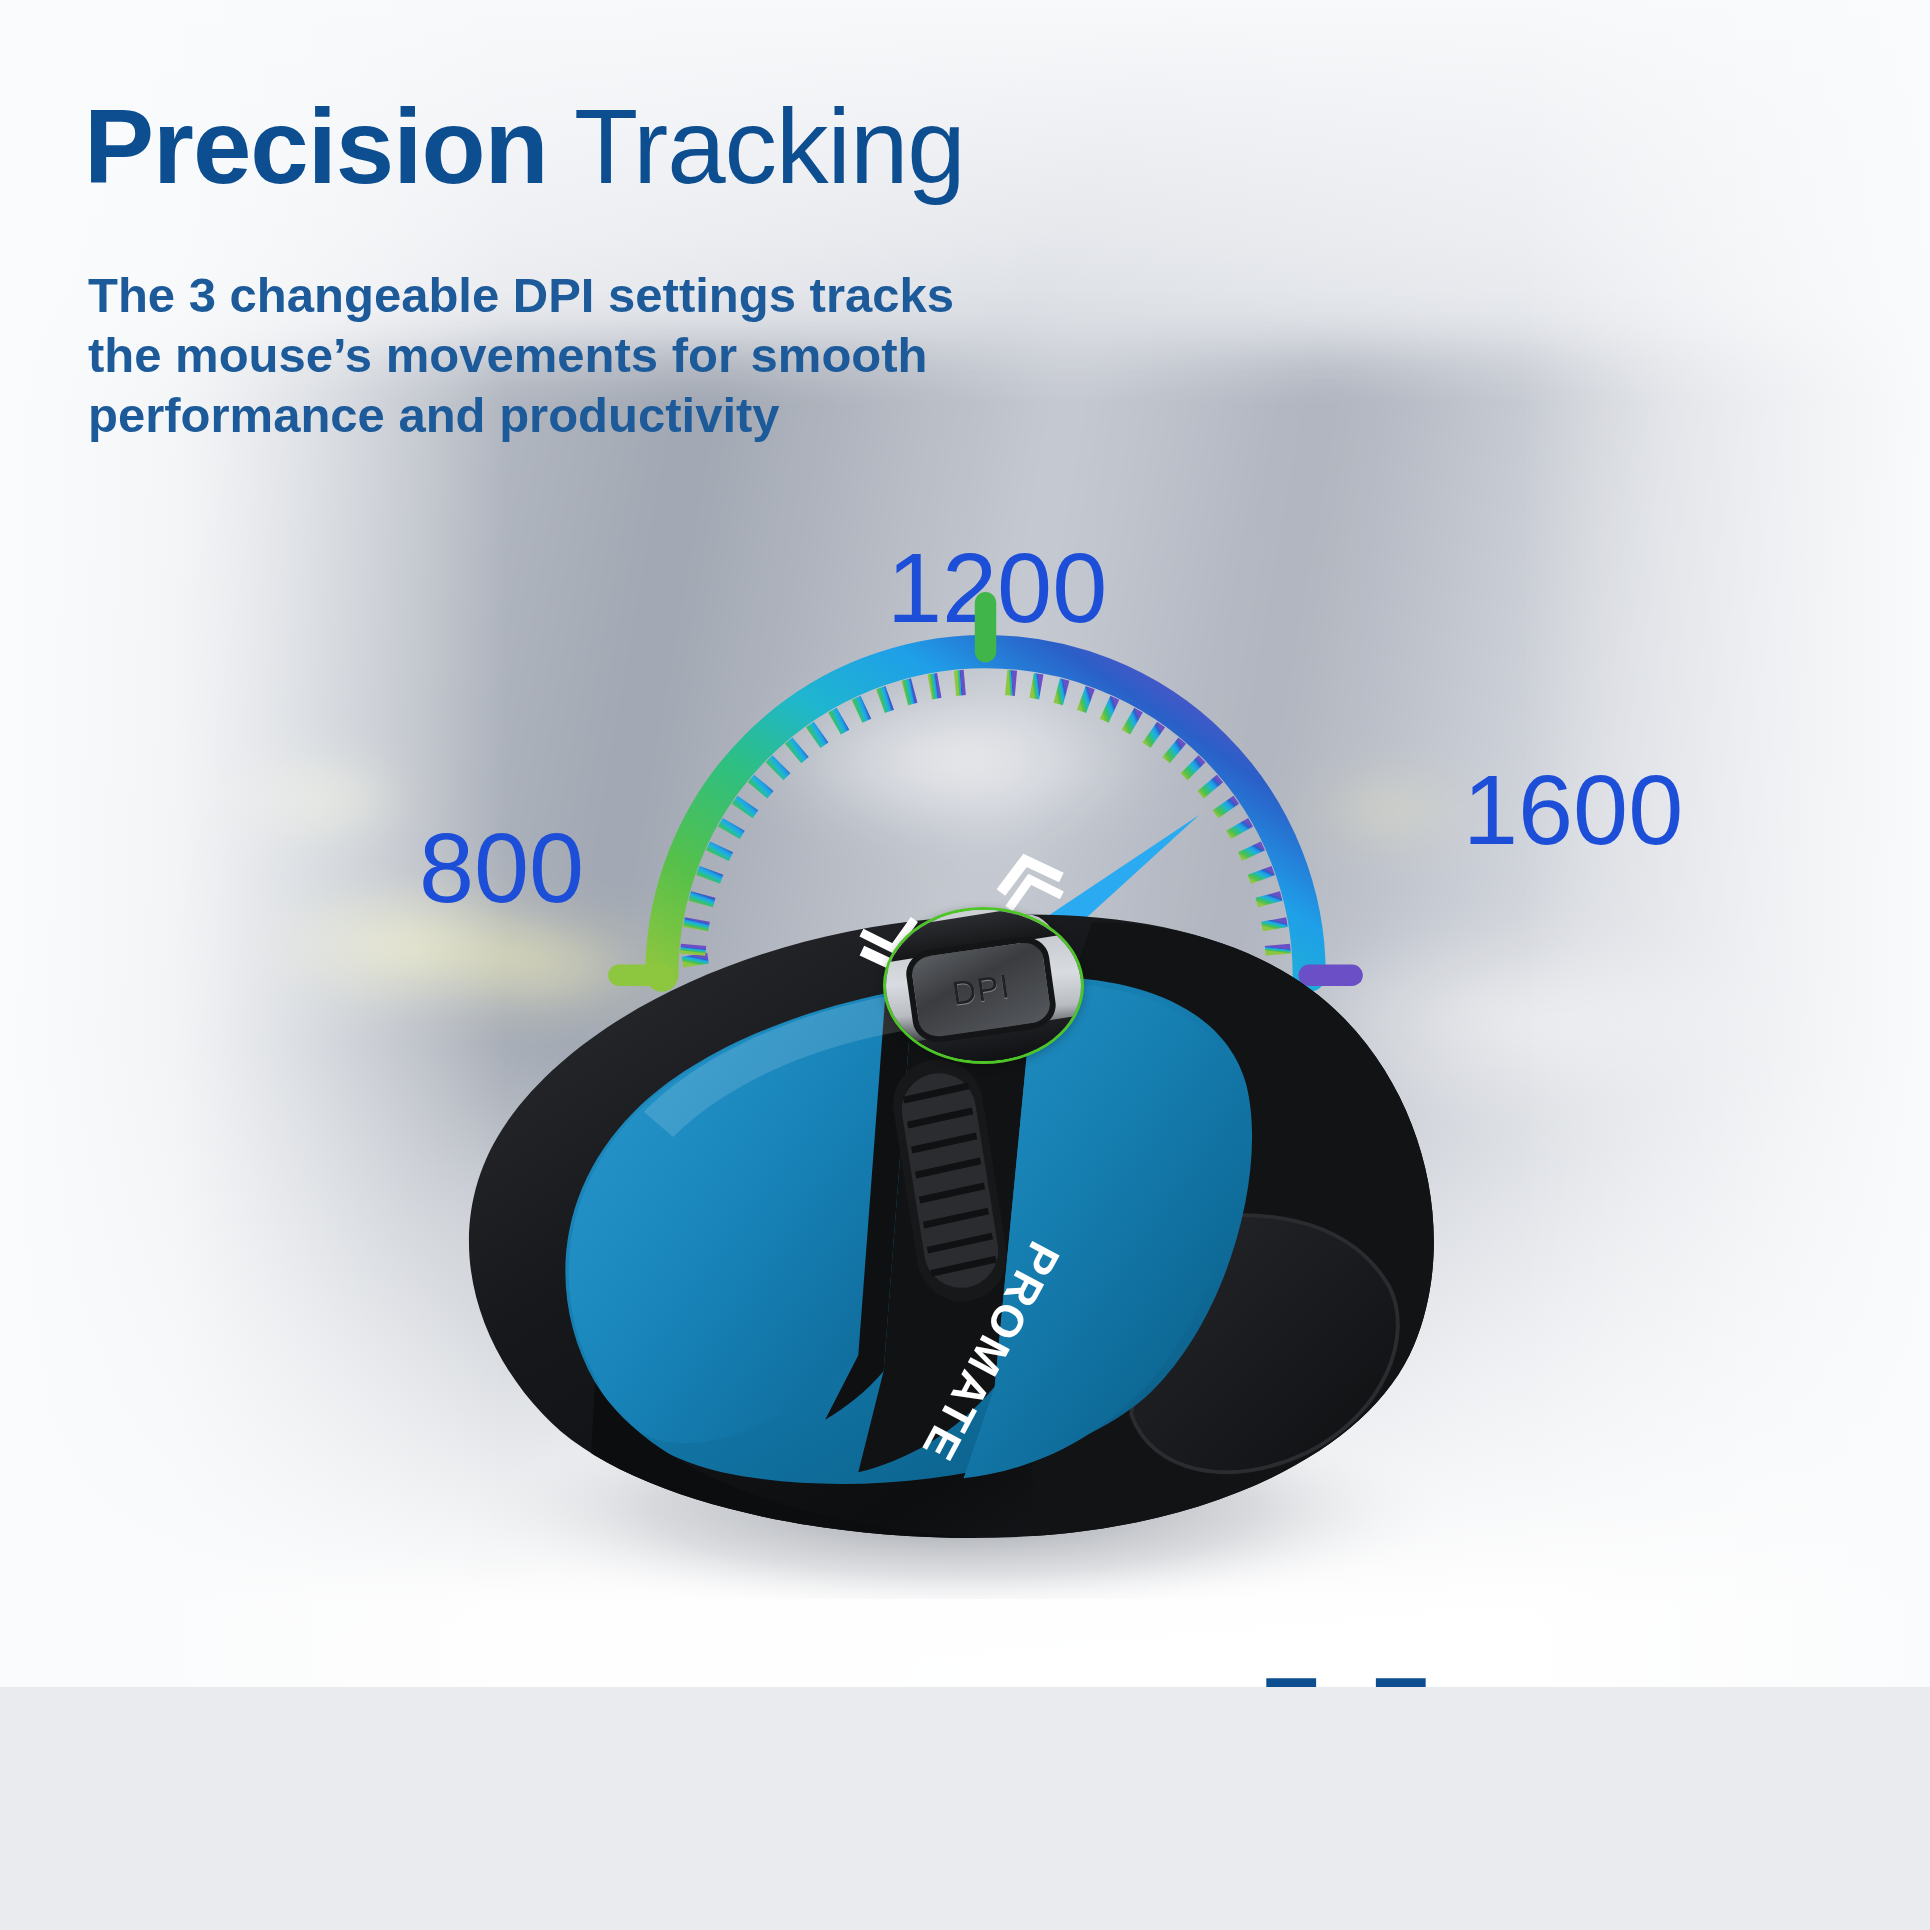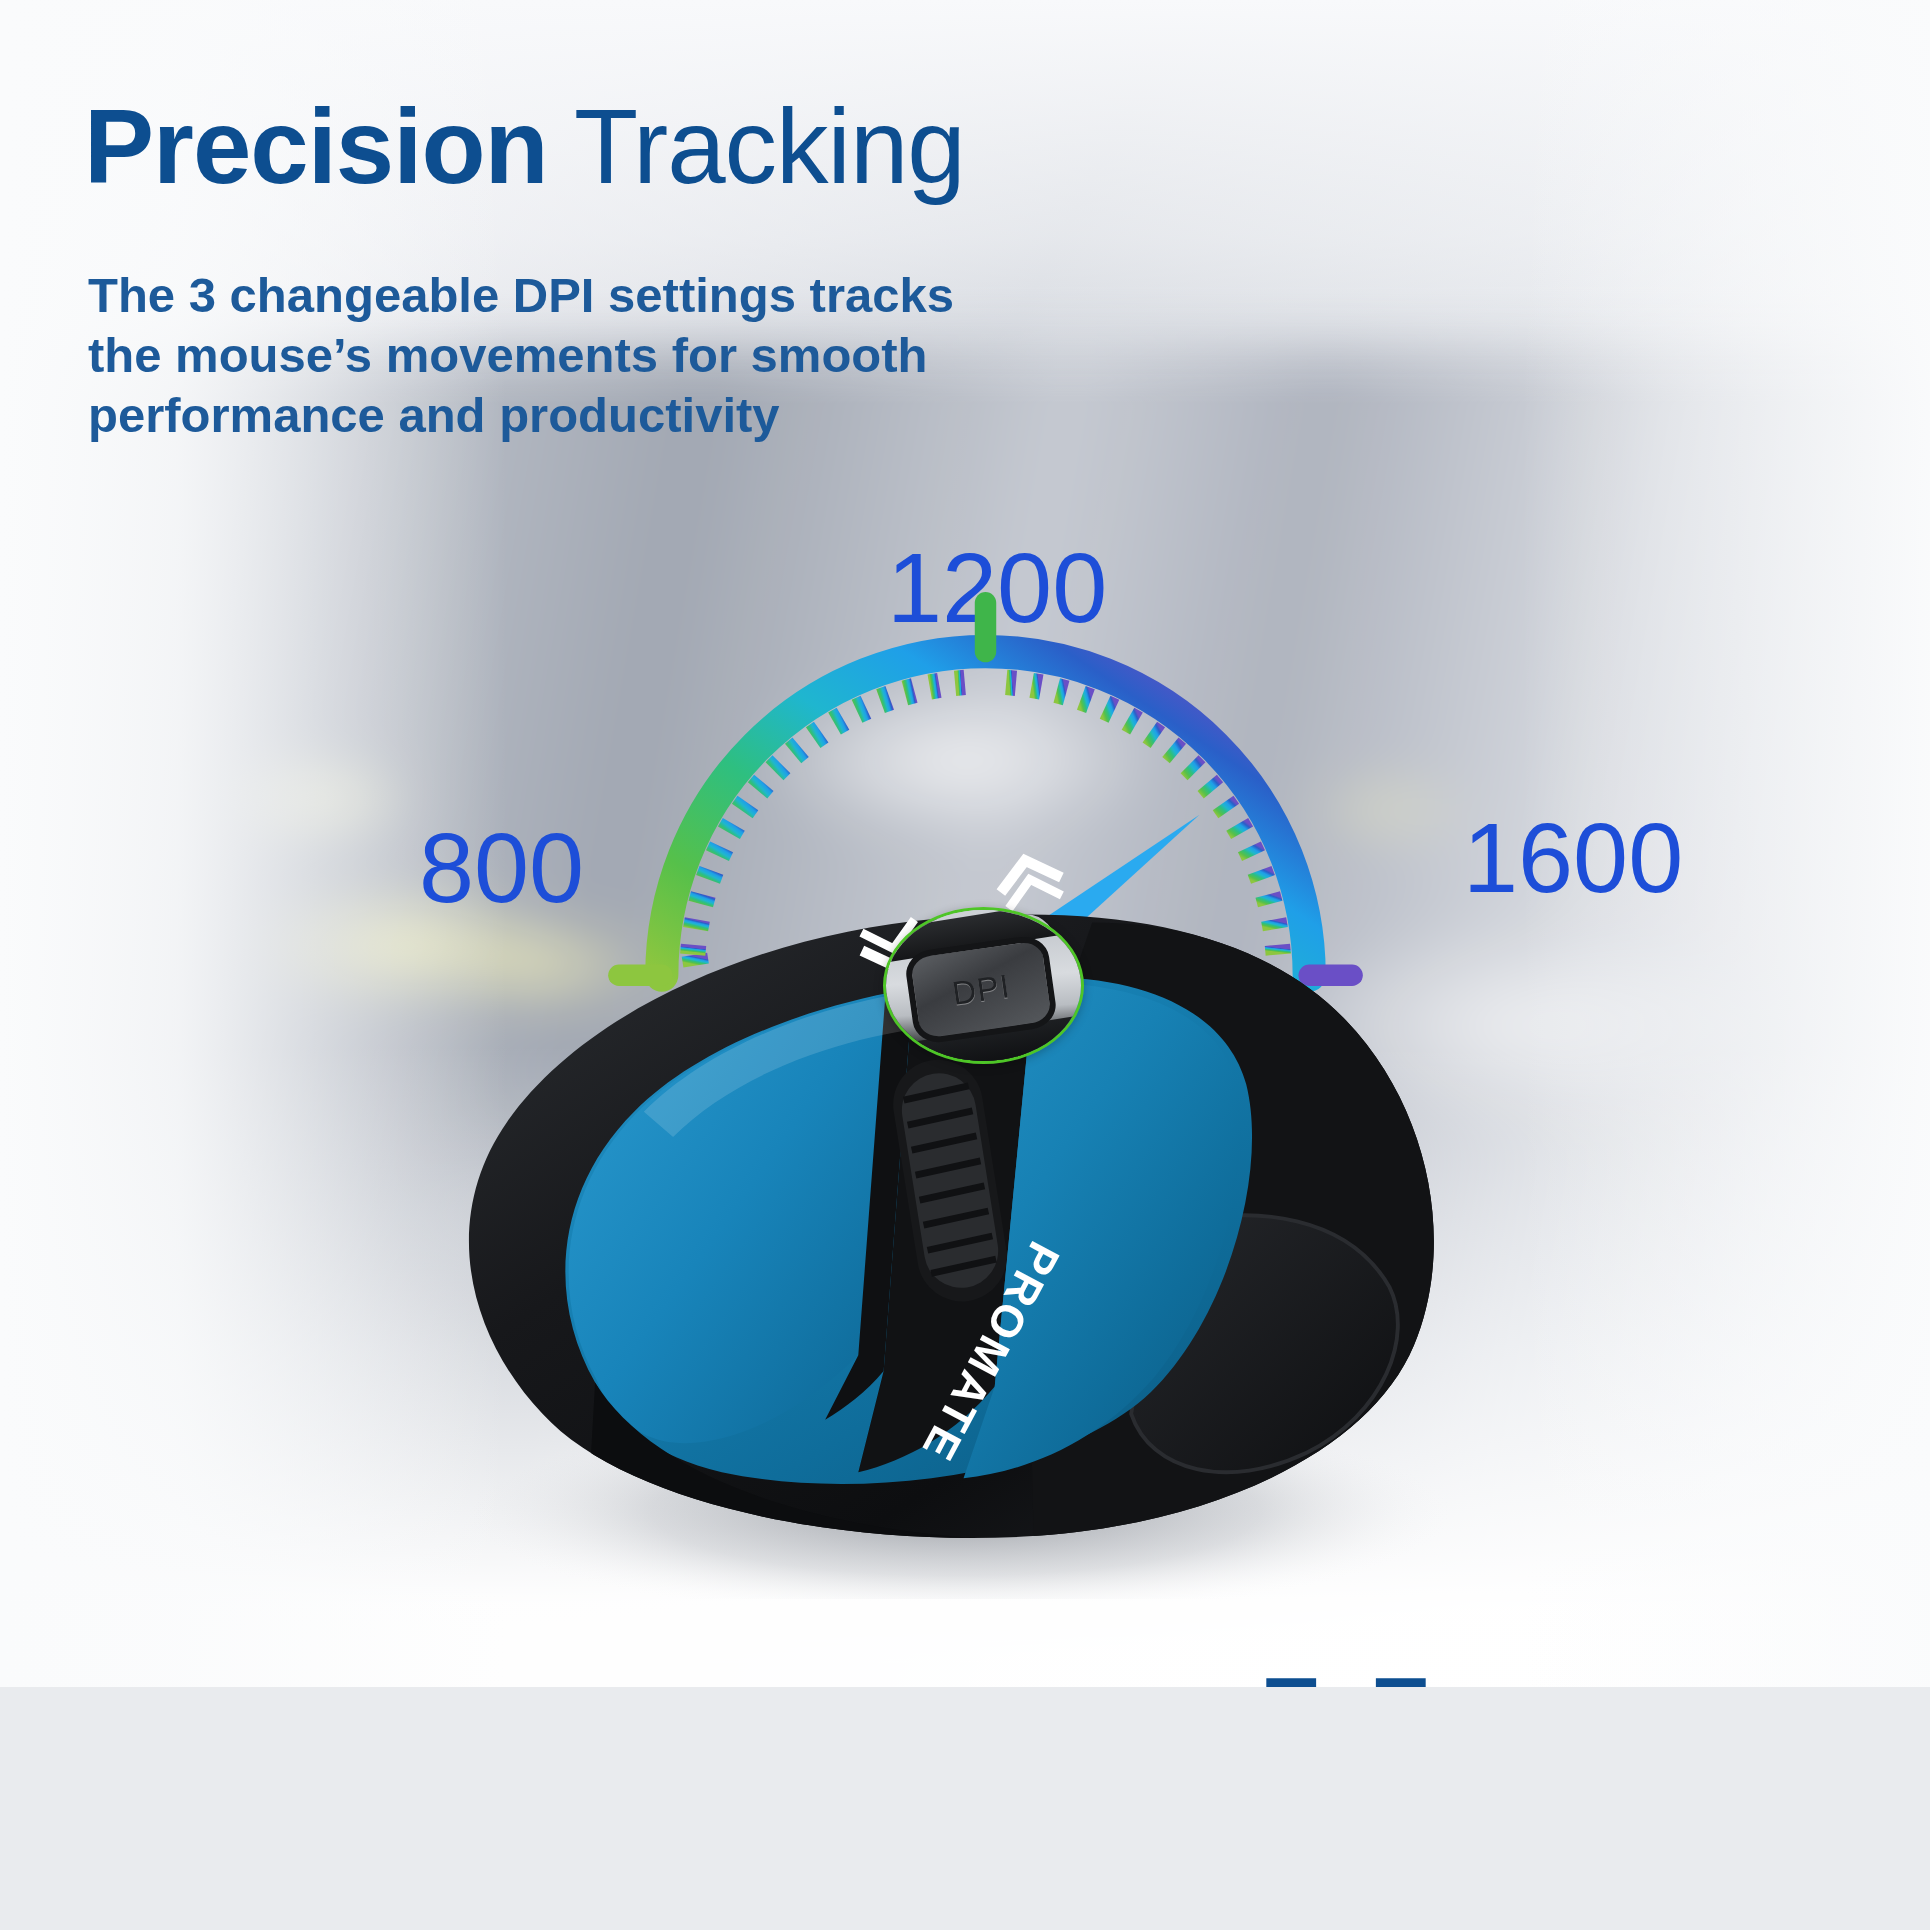--- a/index.html
+++ b/index.html
@@ -47,21 +47,21 @@
   .subtitle{position:absolute;left:88px;top:265px;
     font-size:49px;line-height:60px;color:#1d5a9a;font-weight:700;}
   .subtitle div{white-space:nowrap;}
 
   
   .gauge{position:absolute;left:605px;top:517px;width:761px;height:546px;}
   .gauge svg{display:block;overflow:visible;}
   .dpi-num{position:absolute;color:#1d4ed8;font-weight:400;font-size:99px;line-height:1;}
   .dpi-800{left:419px;top:818px;}
   .dpi-1200{left:887px;top:538px;}
-  .dpi-1600{left:1463px;top:808px;}
+  .dpi-1600{left:1463px;top:760px;}
 
   
   .pointer{position:absolute;left:975px;top:809px;}
 
   
   .magnifier{position:absolute;left:883px;top:907px;width:195px;height:151px;
     border-radius:50%;border:3.9px solid #4ec527;overflow:hidden;
     box-shadow:0 2px 9.8px rgba(0,0,0,.25);}
   .mag-inner{position:absolute;inset:-5.9px;
     background:linear-gradient(176deg,#cfd3d8 0%,#c9cdd2 26%,#d8dbdf 46%,#b9bdc2 64%,#2b2d30 82%,#17181a 100%);}

